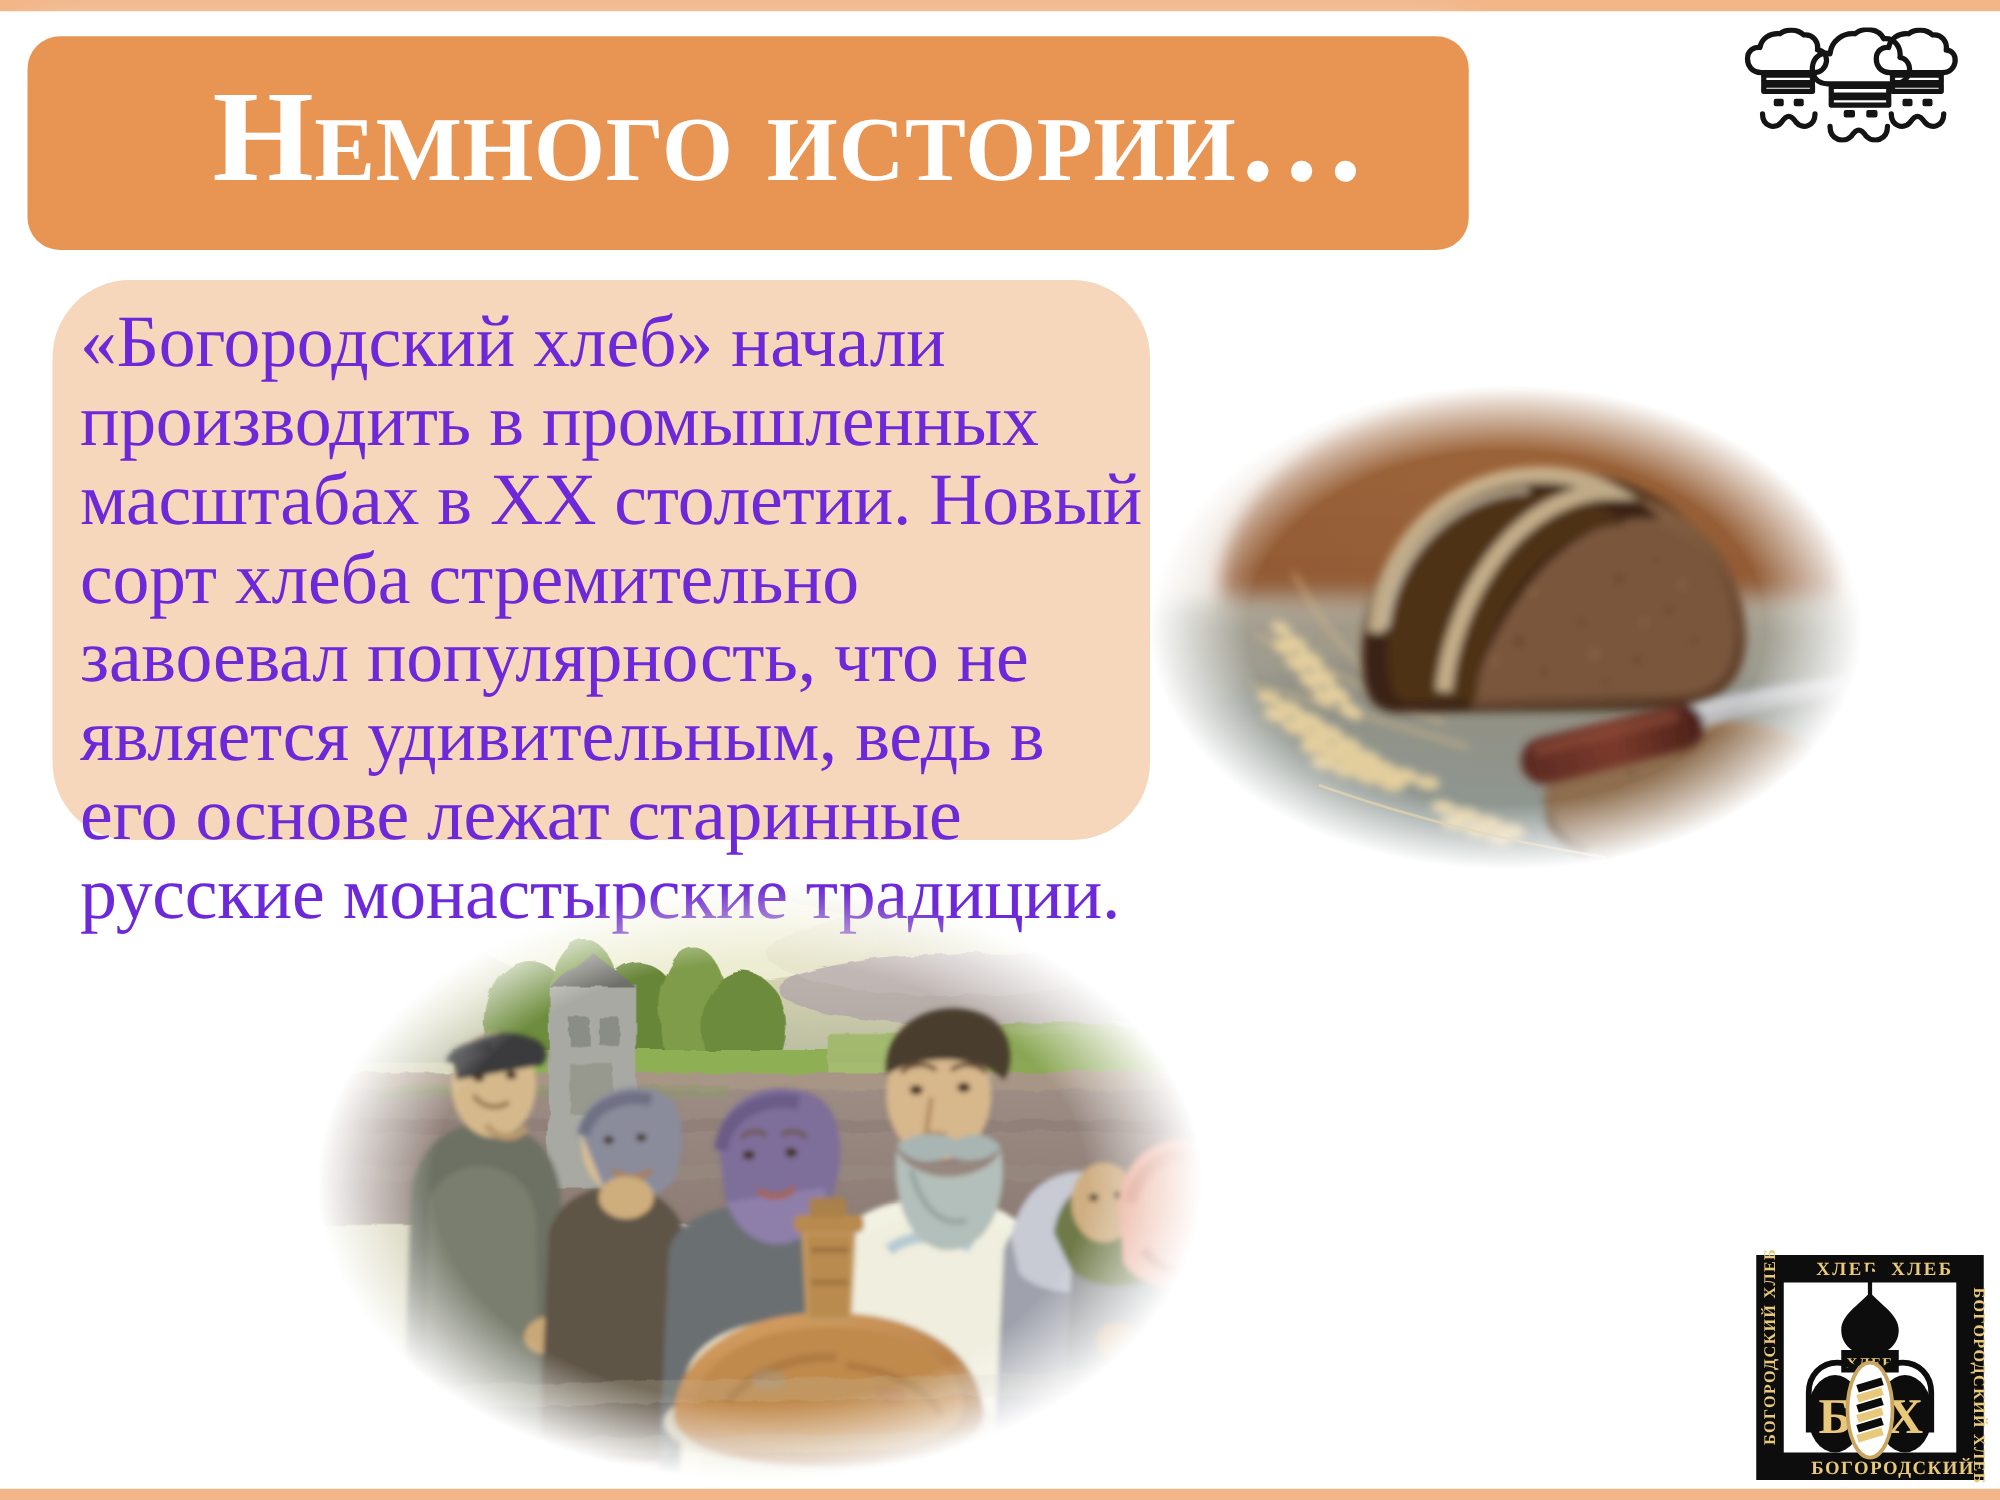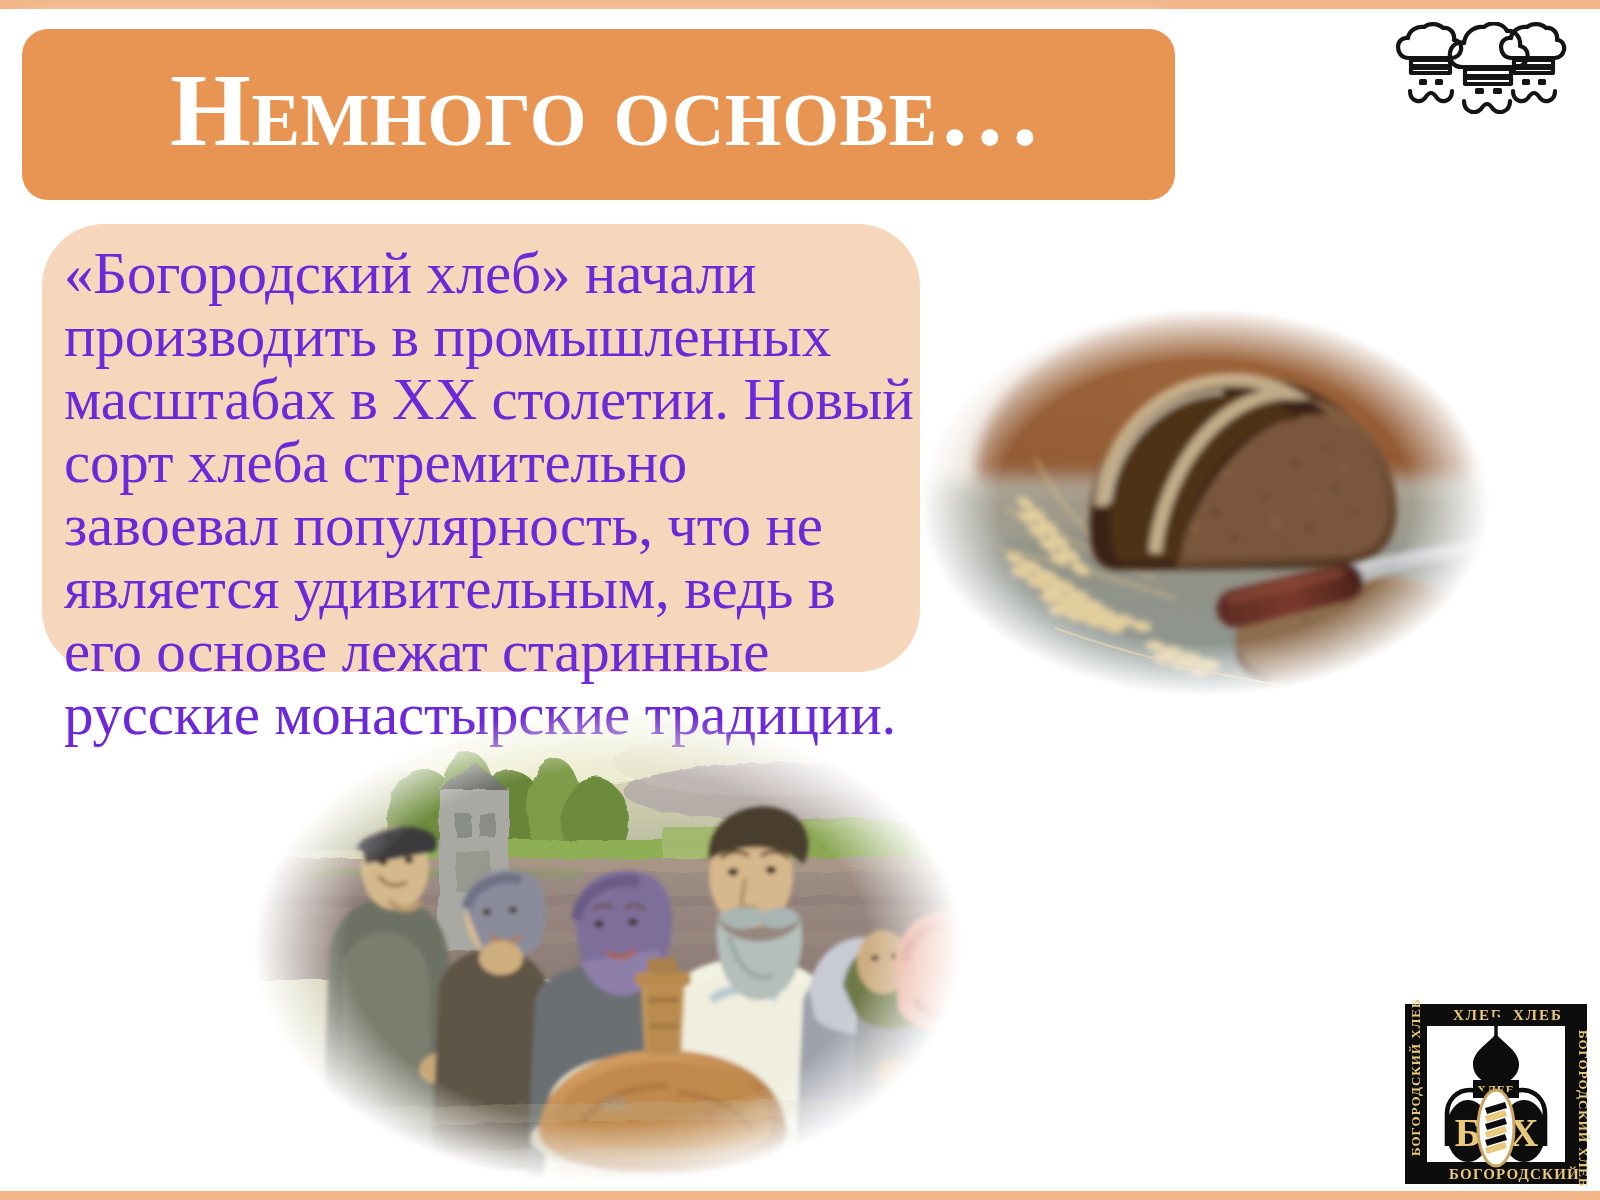--- a/index.html
+++ b/index.html
@@ -127,21 +127,21 @@
 </style>
 </head>
 <body>
 
 <div class="slide">
 
   <div class="edge-strip top"></div>
   <div class="edge-strip bottom"></div>
 
   <div class="title-banner"></div>
-  <div class="title-text">Немного основе…</div>
+  <div class="title-text">Немного истории…</div>
 
   <div class="chef-logo">
     <svg viewBox="0 0 172 92" width="172" height="92" aria-hidden="true">
       <g fill="none" stroke="#141414" stroke-width="4.2" stroke-linejoin="round" stroke-linecap="round">
 
         <path d="M14 36 C6 36 3 30 3 25 C3 19 8 15 13 16 C14 9 21 4 29 5 C34 1 43 1 48 6 C55 5 60 11 59 18 C64 18 67 23 66 28 C65 33 61 36 56 36 Z"></path>
         <rect x="16" y="38" width="39" height="6"></rect>
         <rect x="16" y="46" width="39" height="5"></rect>
 
         <g stroke="none" fill="#141414">

